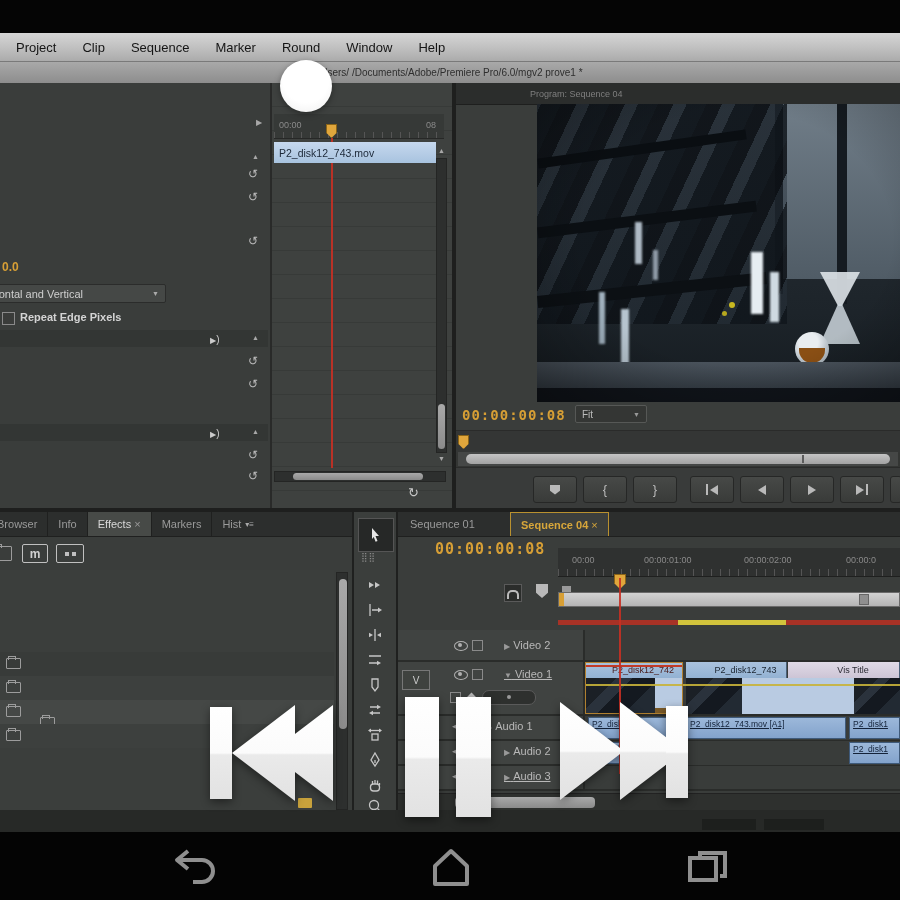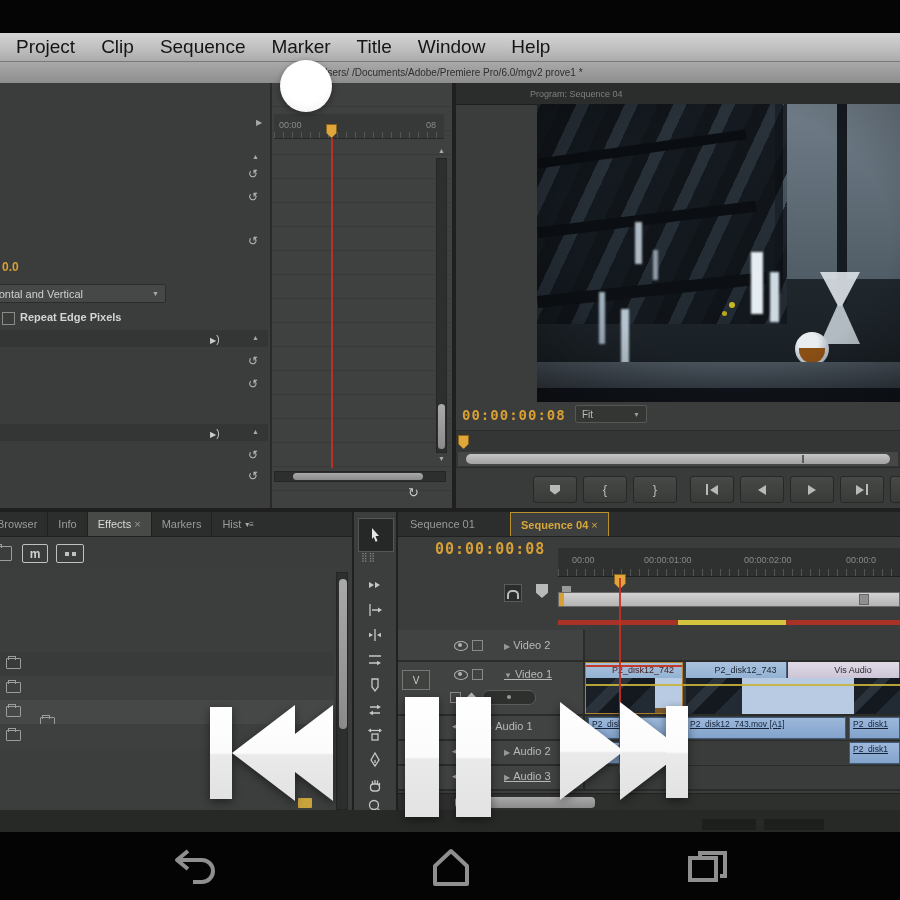--- a/index.html
+++ b/index.html
@@ -4,21 +4,21 @@
 <style>
   html,body{margin:0;padding:0;background:#000;}
   #screen{position:relative;width:900px;height:900px;overflow:hidden;background:#333533;
           font-family:"Liberation Sans",sans-serif;-webkit-font-smoothing:antialiased;}
   .abs{position:absolute;}
   
   .statusbar{left:0;top:0;width:900px;height:33px;background:#050505;}
   .menubar{left:0;top:33px;width:900px;height:29px;
            background:linear-gradient(180deg,#d6d6d6,#bdbdbd 60%,#ababab);
            border-bottom:1px solid #7a7a7a;display:flex;align-items:center;gap:26px;padding-left:16px;box-sizing:border-box;}
-  .menubar span{font-size:19px;color:#151515;}
+  .menubar span{font-size:13px;color:#151515;}
   .titlebar{left:0;top:62px;width:900px;height:21px;
             background:linear-gradient(180deg,#a9a9a9,#8d8d8d);
             border-bottom:1px solid #5a5a5a;display:flex;align-items:center;justify-content:center;}
   .titlebar span{font-size:10px;color:#2e2e2e;}
   
   .panel{background:#3a3d3b;}
   .divider-v{background:#1e1f1e;}
   .divider-h{background:#1e1f1e;}
   .dim{color:#8a8a8a;}
   .tc{font-family:"DejaVu Sans Mono",monospace;font-weight:bold;color:#d79f35;letter-spacing:1px;}
@@ -84,21 +84,21 @@
 
 <div id="screen">
 
   <div class="abs statusbar"></div>
 
   <div class="abs menubar">
     <span>Project</span>
     <span>Clip</span>
     <span>Sequence</span>
     <span>Marker</span>
-    <span>Title</span>
+    <span>Round</span>
     <span>Window</span>
     <span>Help</span>
   </div>
 
   <div class="abs titlebar">
     <span>/Users/      /Documents/Adobe/Premiere Pro/6.0/mgv2 prove1 *</span>
   </div>
 
   <div class="abs panel" style="left:0;top:83px;width:452px;height:425px;">
 
@@ -134,20 +134,23 @@
 
     <div class="abs" style="left:270px;top:0;width:182px;height:425px;background:#3e413f;border-left:2px solid #292a29;
          background-image:repeating-linear-gradient(180deg,transparent 0 23px,#373a38 23px 24px);">
       <div class="abs ec-ruler" style="left:2px;top:31px;width:170px;height:24px;">
         <span class="abs dim" style="left:5px;top:6px;font-size:9px;">00:00</span>
         <span class="abs dim" style="left:152px;top:6px;font-size:9px;">08</span>
         <div class="abs ticks" style="left:0;top:18px;width:170px;height:6px;"></div>
       </div>
       <div class="abs marker-pent" style="left:54px;top:41px;width:11px;height:14px;"></div>
       <div class="abs red-line" style="left:59px;top:55px;width:2px;height:330px;"></div>
+      <div class="abs clipbar" style="left:2px;top:59px;width:162px;height:21px;">
+        <span>P2_disk12_743.mov</span>
+      </div>
       <span class="abs tri-glyph" style="left:166px;top:64px;font-size:7px;">▲</span>
       <span class="abs tri-glyph" style="left:166px;top:372px;font-size:7px;">▼</span>
       <div class="abs sb-track" style="left:164px;top:75px;width:11px;height:295px;">
         <div class="sb-thumb abs" style="left:1px;top:245px;width:7px;height:45px;"></div>
       </div>
       <div class="abs sb-track" style="left:2px;top:388px;width:172px;height:11px;">
         <div class="sb-thumb abs" style="left:18px;top:1px;width:130px;height:7px;"></div>
       </div>
       <span class="abs" style="left:136px;top:402px;font-size:13px;color:#c6c6c6;">↻</span>
     </div>
@@ -412,21 +415,21 @@
     </div>
     <div class="abs" style="left:187px;top:150px;width:315px;height:54px;background:#393c3a;border-bottom:2px solid #2a2c2a;box-sizing:border-box;">
 
       <div class="abs clip-head" style="left:0;top:0;width:98px;height:16px;color:#4a2020;">
           <span>P2_disk12_742</span>
         </div>
       <div class="abs clip-head" style="left:101px;top:0;width:101px;height:16px;">
           <span>P2_disk12_743</span>
         </div>
       <div class="abs clip-head" style="left:203px;top:0;width:112px;height:16px;background:linear-gradient(180deg,#e0dae6,#cdc5d6);color:#2a2a33;">
-          <span>Vis Audio</span>
+          <span>Vis Title</span>
         </div>
 
       <div class="abs" style="left:0;top:3px;width:98px;height:2px;background:#c23a28;"></div>
 
       <div class="abs thumb-dark" style="left:0;top:16px;width:70px;height:36px;"></div>
       <div class="abs body-blue" style="left:70px;top:16px;width:28px;height:30px;"></div>
       <div class="abs" style="left:70px;top:46px;width:28px;height:6px;background:#7a5a28;"></div>
       <div class="abs thumb-dark" style="left:101px;top:16px;width:56px;height:36px;"></div>
       <div class="abs body-blue" style="left:157px;top:16px;width:112px;height:36px;"></div>
       <div class="abs thumb-dark" style="left:269px;top:16px;width:46px;height:36px;"></div>

